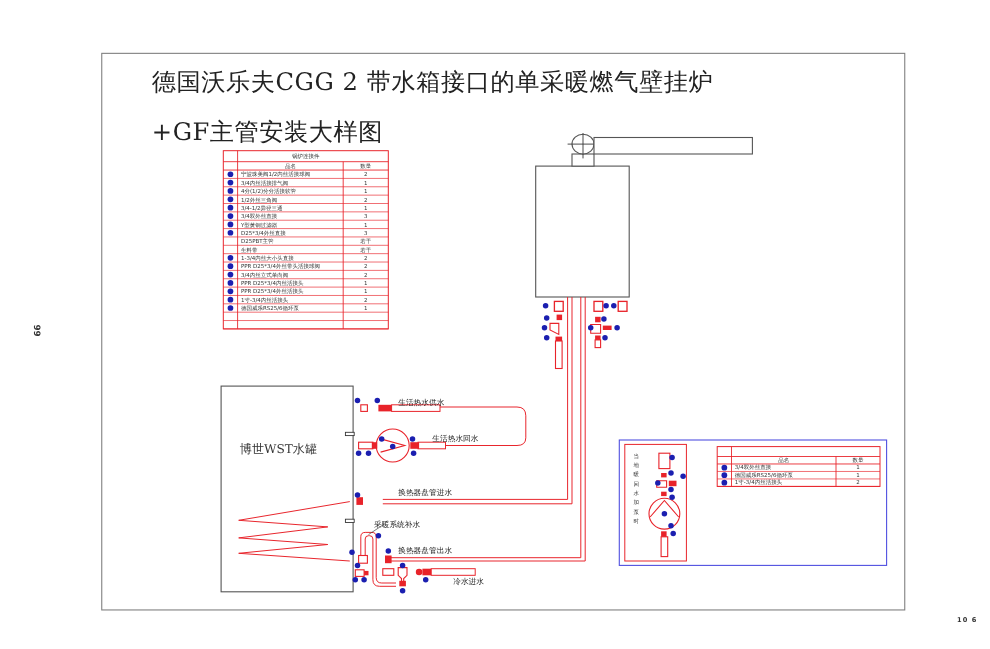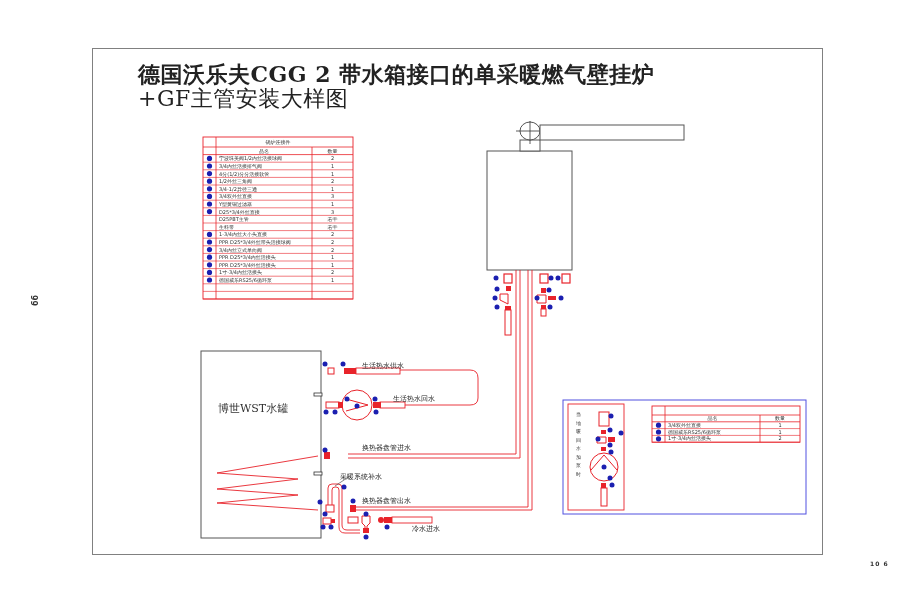--- a/index.html
+++ b/index.html
@@ -1,20 +1,20 @@
 <!DOCTYPE html>
 <html><head>
 <meta charset="utf-8">
 <style>
   html,body{margin:0;padding:0;background:#ffffff;}
   body{width:900px;height:590px;position:relative;overflow:hidden;font-family:"DejaVu Serif",serif;}
   #frame{position:absolute;left:92px;top:48px;width:731px;height:507px;border:1.5px solid #808080;box-sizing:border-box;}
   .title{position:absolute;left:138px;font-size:22px;color:#222;letter-spacing:0.5px;font-family:"DejaVu Serif",serif;white-space:nowrap;}
-  #title1{top:60px;font-weight:bold;}
-  #title2{top:84px;}
+  #title1{top:60px;}
+  #title2{top:105px;}
   #page-left{position:absolute;left:28px;top:296px;font-size:8px;font-weight:bold;color:#333;transform:rotate(90deg);font-family:"DejaVu Sans",sans-serif;}
   #page-right{position:absolute;left:870px;top:560px;font-size:6px;font-weight:bold;color:#333;font-family:"DejaVu Sans",sans-serif;letter-spacing:1px;}
   svg#schem{position:absolute;left:0;top:0;}
   .tbl-text{font-family:"DejaVu Sans",sans-serif;font-size:5px;fill:#333;}
   .lbl{font-family:"DejaVu Sans",sans-serif;font-size:7px;fill:#222;}
   .tank-lbl{font-family:"DejaVu Serif",serif;font-size:11px;fill:#333;}
 </style>
 </head>
 <body>
 

